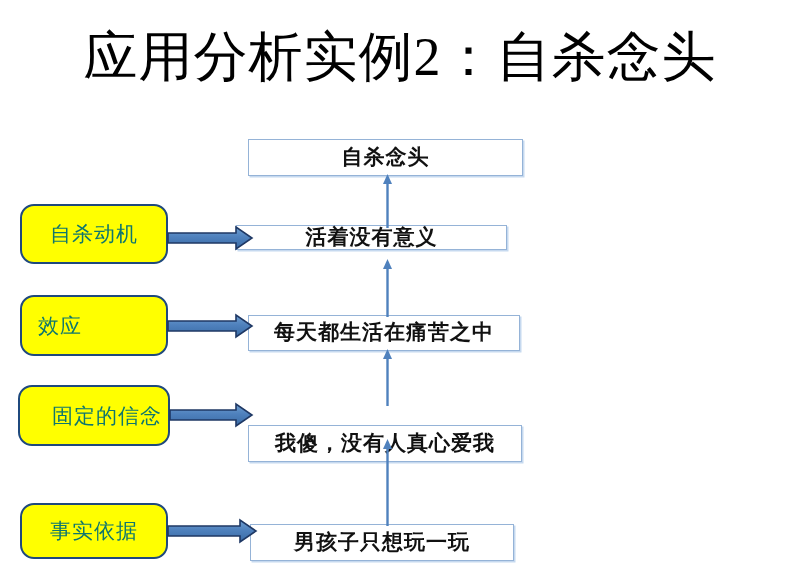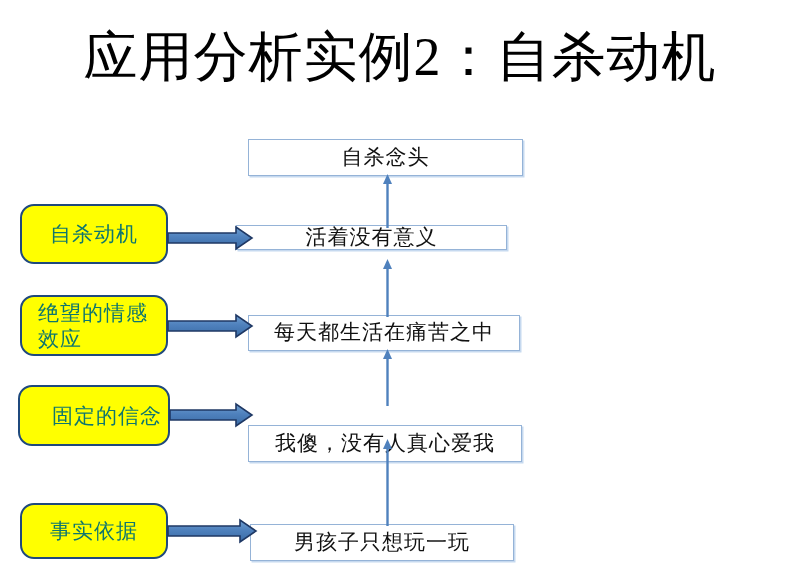--- a/index.html
+++ b/index.html
@@ -40,20 +40,21 @@
     box-shadow: 1.5px 1.5px 0 0 #c6d9ef;
     display: flex;
     align-items: center;
     justify-content: center;
     font-family: "Liberation Serif", "DejaVu Serif", serif;
     font-size: 21px;
     line-height: 1.1;
     color: #111111;
     letter-spacing: 1px;
     white-space: nowrap;
+    font-weight: bold;
   }
 
   #chain-box-0 { left: 248px; top: 139px; width: 275px; height: 37px; }
   #chain-box-1 { left: 236px; top: 225px; width: 271px; height: 25px; }
   #chain-box-2 { left: 248px; top: 315px; width: 272px; height: 36px; }
   #chain-box-3 { left: 248px; top: 404px; width: 274px; height: 37px; margin-top: 21px; }
   #chain-box-4 { left: 250px; top: 524px; width: 264px; height: 37px; }
 
   
   .cause-box {
@@ -109,21 +110,21 @@
   .v-arrow svg { display: block; }
 
   #v-arrow-0 { left: 379px; top: 174px; height: 54px; }
   #v-arrow-1 { left: 379px; top: 259px; height: 58px; }
   #v-arrow-2 { left: 379px; top: 349px; height: 57px; }
   #v-arrow-3 { left: 379px; top: 439px; height: 87px; }
 </style>
 </head>
 <body>
 
-<div id="slide-title">应用分析实例2：自杀动机</div>
+<div id="slide-title">应用分析实例2：自杀念头</div>
 
 <div class="chain-box" id="chain-box-0">
   <span>自杀念头</span>
 </div>
 
 <div class="chain-box" id="chain-box-1">
   <span>活着没有意义</span>
 </div>
 
 <div class="chain-box" id="chain-box-2">
@@ -136,21 +137,20 @@
 
 <div class="chain-box" id="chain-box-4">
   <span>男孩子只想玩一玩</span>
 </div>
 
 <div class="cause-box centered" id="cause-box-0">
   <span>自杀动机</span>
 </div>
 
 <div class="cause-box" id="cause-box-1">
-  <span>绝望的情感</span>
   <span>效应</span>
 </div>
 
 <div class="cause-box" id="cause-box-2">
   <span>固定的信念</span>
 </div>
 
 <div class="cause-box centered" id="cause-box-3">
   <span>事实依据</span>
 </div>

